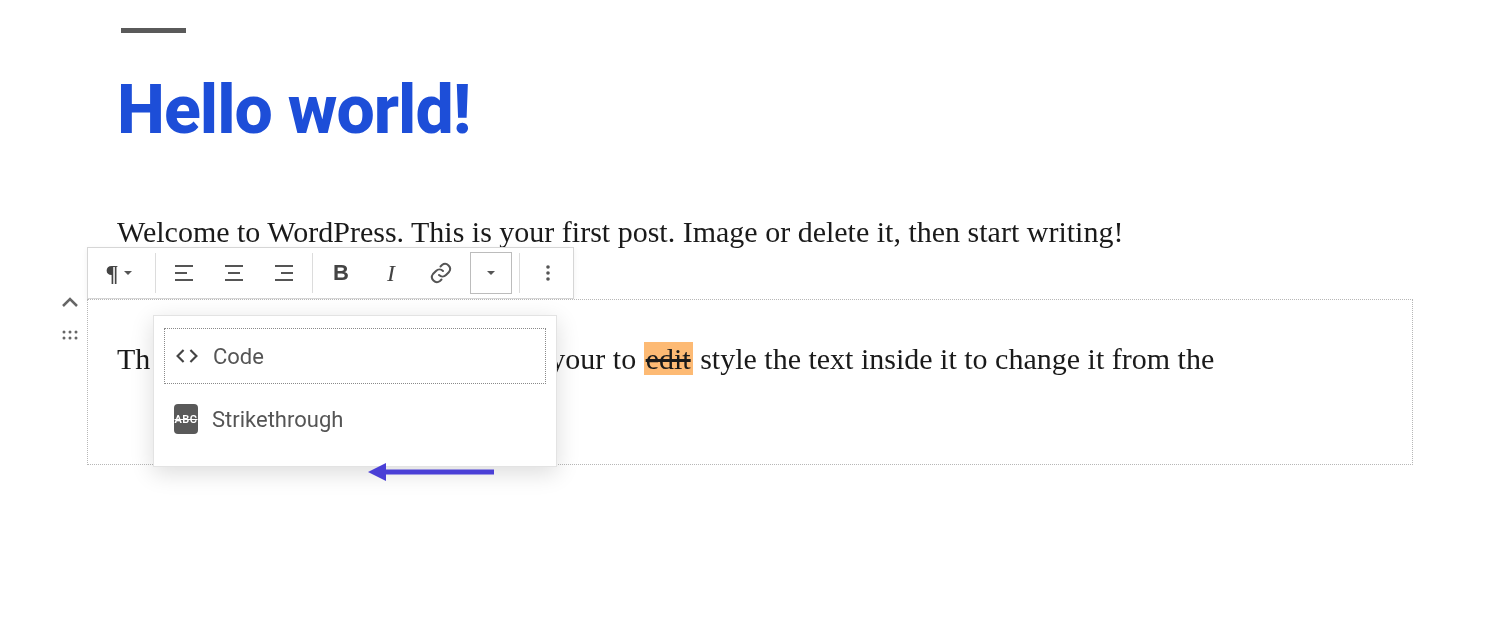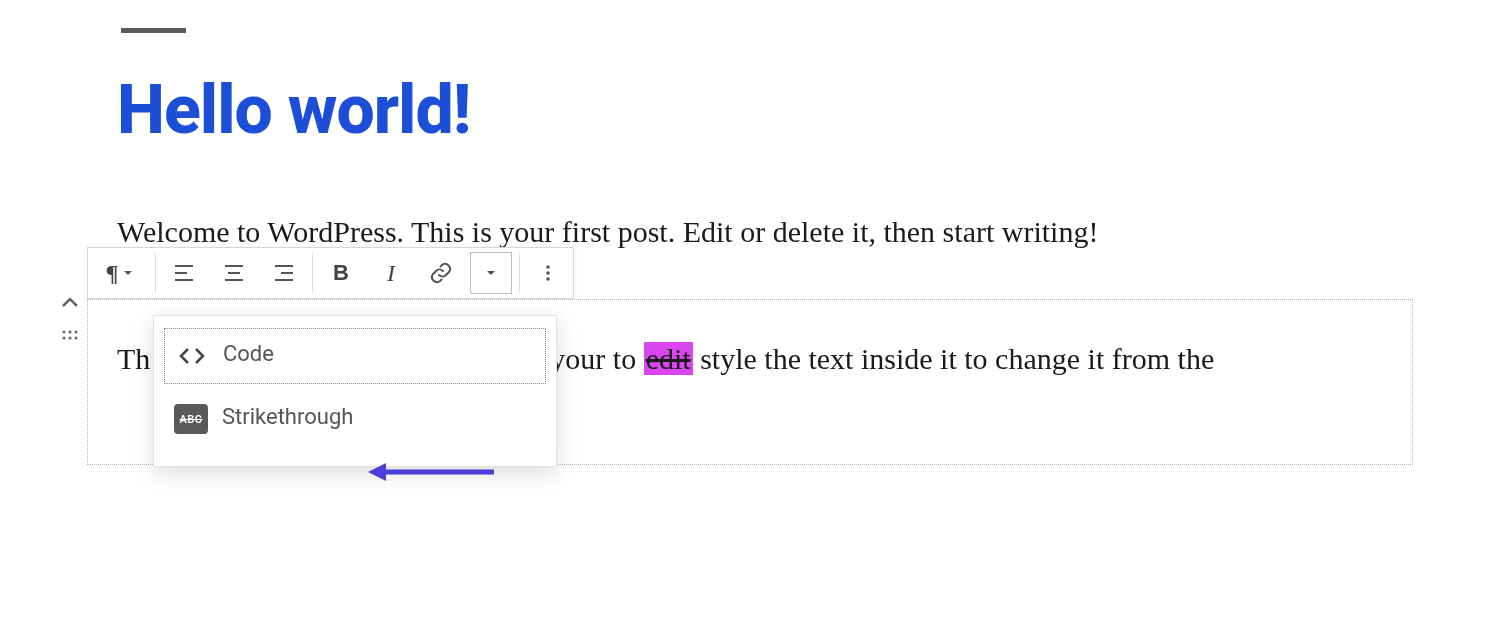--- a/index.html
+++ b/index.html
@@ -104,49 +104,50 @@
       top: 330px;
       width: 1290px;
       font-family: Georgia, "Times New Roman", serif;
       font-size: 30px;
       line-height: 1.95;
       color: #1a1a1a;
     }
     .para-line1 { white-space: nowrap; }
     .para-line2 { white-space: nowrap; }
     .highlight {
-      background: #d946ef;
+      background: #fdba74;
       text-decoration: line-through;
       padding: 0 2px;
     }
     .gap { display: inline-block; width: 400px; }
     .dropdown-menu {
       position: absolute;
       left: 153px;
       top: 315px;
       width: 404px;
       background: #fff;
       border: 1px solid #e3e3e3;
       box-shadow: 0 6px 22px rgba(0,0,0,0.14);
       padding: 12px 10px 20px 10px;
     }
     .menu-item {
       display: flex;
+      align-items: center;
       gap: 14px;
       padding: 12px 10px;
       font-size: 22px;
       color: #555;
       cursor: pointer;
     }
     .menu-item.first {
       border: 1px dotted #8a8a8a;
       margin-bottom: 8px;
     }
     .menu-icon {
-      width: 34px;
+      width: 24px;
       height: 30px;
       display: flex;
       align-items: center;
       justify-content: center;
       flex-shrink: 0;
     }
     .abc-icon {
       background: #595959;
       color: #fff;
       font-size: 11px;
@@ -165,21 +166,21 @@
     svg { display: block; }
     .align-icon line { stroke: #555; stroke-width: 2; }
   </style>
 </head>
 <body>
 
 <div class="title-divider"></div>
 
 <h1 class="page-title">Hello world!</h1>
 
-<p class="first-paragraph">Welcome to WordPress. This is your first post. Edit or delete it, then start writing!</p>
+<p class="first-paragraph">Welcome to WordPress. This is your first post. Image or delete it, then start writing!</p>
 
 <div class="toolbar">
   <button class="tb-btn wide">
     <span style="font-family: Georgia, serif; font-size:24px; font-weight:600;">¶</span>
     <svg width="12" height="12" viewBox="0 0 12 12" style="margin-left:4px;">
         <path d="M2 4 L6 8 L10 4" fill="#555"></path>
       </svg>
   </button>
   <div class="tb-sep"></div>
 

